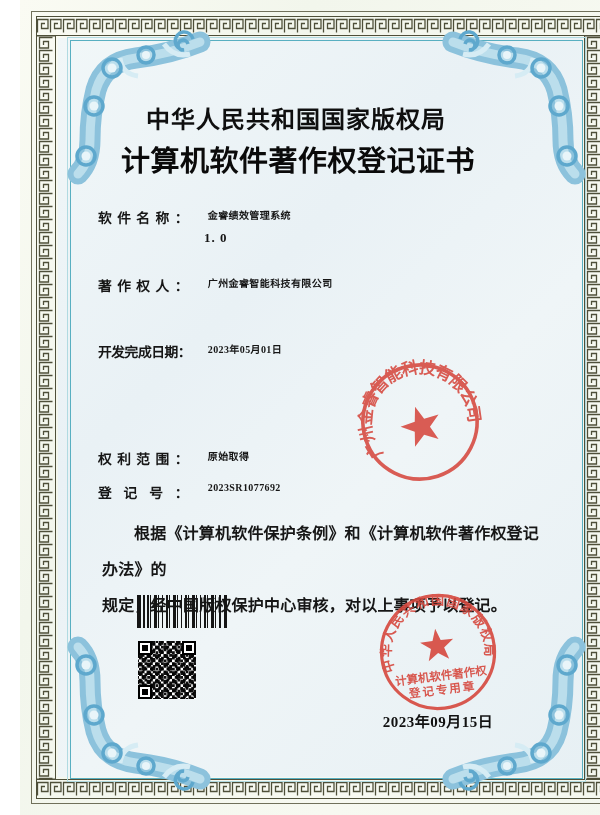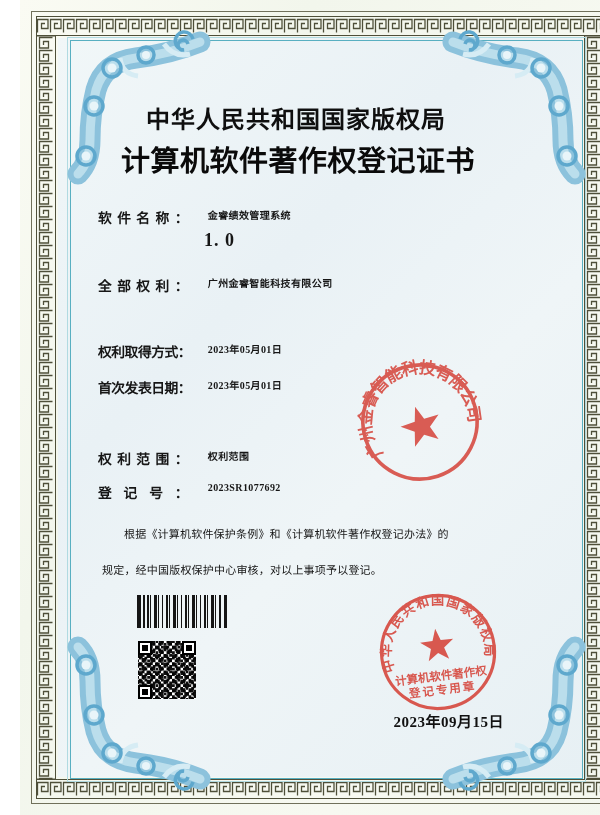--- a/index.html
+++ b/index.html
@@ -29,26 +29,26 @@
   .cert-title{position:absolute;left:0;top:137px;width:556px;text-align:center;
     font-size:29px;font-weight:bold;letter-spacing:0.5px;color:#0a0a0a;}
   .cert-no{position:absolute;top:186px;right:82px;font-size:12.5px;font-weight:bold;
     letter-spacing:0.3px;color:#1a1a1a;}
   .cert-no .lbl{margin-right:13px;}
 
   .field-row{position:absolute;left:78px;height:20px;font-weight:bold;font-size:15px;white-space:nowrap;}
   .flabel{display:inline-block;width:90px;font-size:13.8px;letter-spacing:-0.5px;
     text-align:justify;text-align-last:justify;vertical-align:top;font-family:Liberation Mono, monospace;}
   .fvalue{display:inline-block;margin-left:16px;font-size:10px;letter-spacing:0.4px;vertical-align:top;}
-  .fvalue2{position:absolute;left:106px;top:23px;font-size:18px;letter-spacing:1px;}
+  .fvalue2{position:absolute;left:106px;top:23px;font-size:13px;letter-spacing:1px;}
   .r0{top:207px;} .r1{top:275px;} .r2{top:341px;} .r3{top:377px;}
   .r4{top:413px;} .r5{top:448px;} .r6{top:482px;}
 
   .statement{position:absolute;left:82px;top:516px;width:440px;
-    font-size:11px;font-weight:normal;line-height:36px;letter-spacing:0.2px;}
+    font-size:16px;font-weight:bold;line-height:36px;letter-spacing:0.2px;}
   .statement .l1{text-indent:2em;}
 
   .barcode{position:absolute;left:117px;top:595px;width:90px;height:33px;
     background-image:
       linear-gradient(#151515,#151515),
       linear-gradient(#151515,#151515),
       linear-gradient(#151515,#151515),
       linear-gradient(#151515,#151515),
       repeating-linear-gradient(90deg,#151515 0 2px,transparent 2px 3px,#151515 3px 4px,transparent 4px 7px,#151515 7px 10px,transparent 10px 11px,#151515 11px 12px,transparent 12px 15px,#151515 15px 16px,transparent 16px 19px);
     background-position:0 0,6px 0,100% 0,calc(100% - 6px) 0,10px 0;
@@ -60,21 +60,21 @@
     background-size:8.5px 8.5px,5.5px 5.5px;background-position:0 0,1px 2px;
     background-blend-mode:multiply;}
   .finder{position:absolute;width:14px;height:14px;box-sizing:border-box;
     border:2.5px solid #000;background:#fff;
     box-shadow:inset 0 0 0 2px #fff,inset 0 0 0 6px #000;}
   .finder.tl{left:0;top:0;} .finder.tr{right:0;top:0;} .finder.bl{left:0;bottom:0;}
 
   .seal{position:absolute;overflow:visible;}
   .seal-company{left:332px;top:354px;}
   .seal-authority{left:354px;top:588px;}
-  .issue-date{position:absolute;left:352px;top:710px;width:132px;text-align:right;
+  .issue-date{position:absolute;left:352px;top:710px;width:132px;text-align:center;
     font-size:15px;font-weight:bold;letter-spacing:0.5px;color:#111;}
 </style>
 </head>
 <body>
 
 <div class="page">
 
   <svg width="0" height="0" style="position:absolute" aria-hidden="true">
     <defs>
       <polygon id="star5" points="0,-10 2.35,-3.24 9.51,-3.09 3.8,1.24 5.88,8.09 0,4 -5.88,8.09 -3.8,1.24 -9.51,-3.09 -2.35,-3.24"></polygon>
@@ -157,34 +157,30 @@
 
   <div class="authority">中华人民共和国国家版权局</div>
   <div class="cert-title">计算机软件著作权登记证书</div>
 
   <div class="field-row r0">
     <span class="flabel">软件名称：</span>
     <span class="fvalue">金睿绩效管理系统</span>
     <span class="fvalue2">1. 0</span>
   </div>
   <div class="field-row r1">
-    <span class="flabel">全部权利：</span>
+    <span class="flabel">著作权人：</span>
     <span class="fvalue">广州金睿智能科技有限公司</span>
   </div>
   <div class="field-row r2">
-    <span class="flabel">权利取得方式：</span>
-    <span class="fvalue">2023年05月01日</span>
-  </div>
-  <div class="field-row r3">
-    <span class="flabel">首次发表日期：</span>
+    <span class="flabel">开发完成日期：</span>
     <span class="fvalue">2023年05月01日</span>
   </div>
   <div class="field-row r5">
     <span class="flabel">权利范围：</span>
-    <span class="fvalue">权利范围</span>
+    <span class="fvalue">原始取得</span>
   </div>
   <div class="field-row r6">
     <span class="flabel">登记号：</span>
     <span class="fvalue">2023SR1077692</span>
   </div>
 
   <div class="statement">
     <div class="l1">根据《计算机软件保护条例》和《计算机软件著作权登记办法》的</div>
     <div class="l2">规定，经中国版权保护中心审核，对以上事项予以登记。</div>
   </div>

